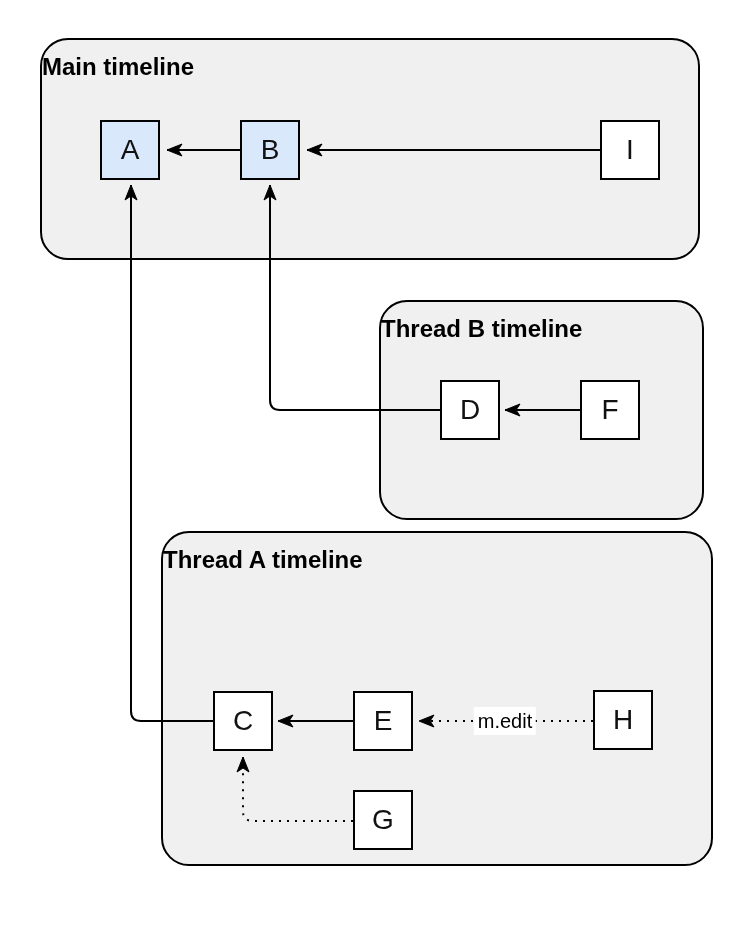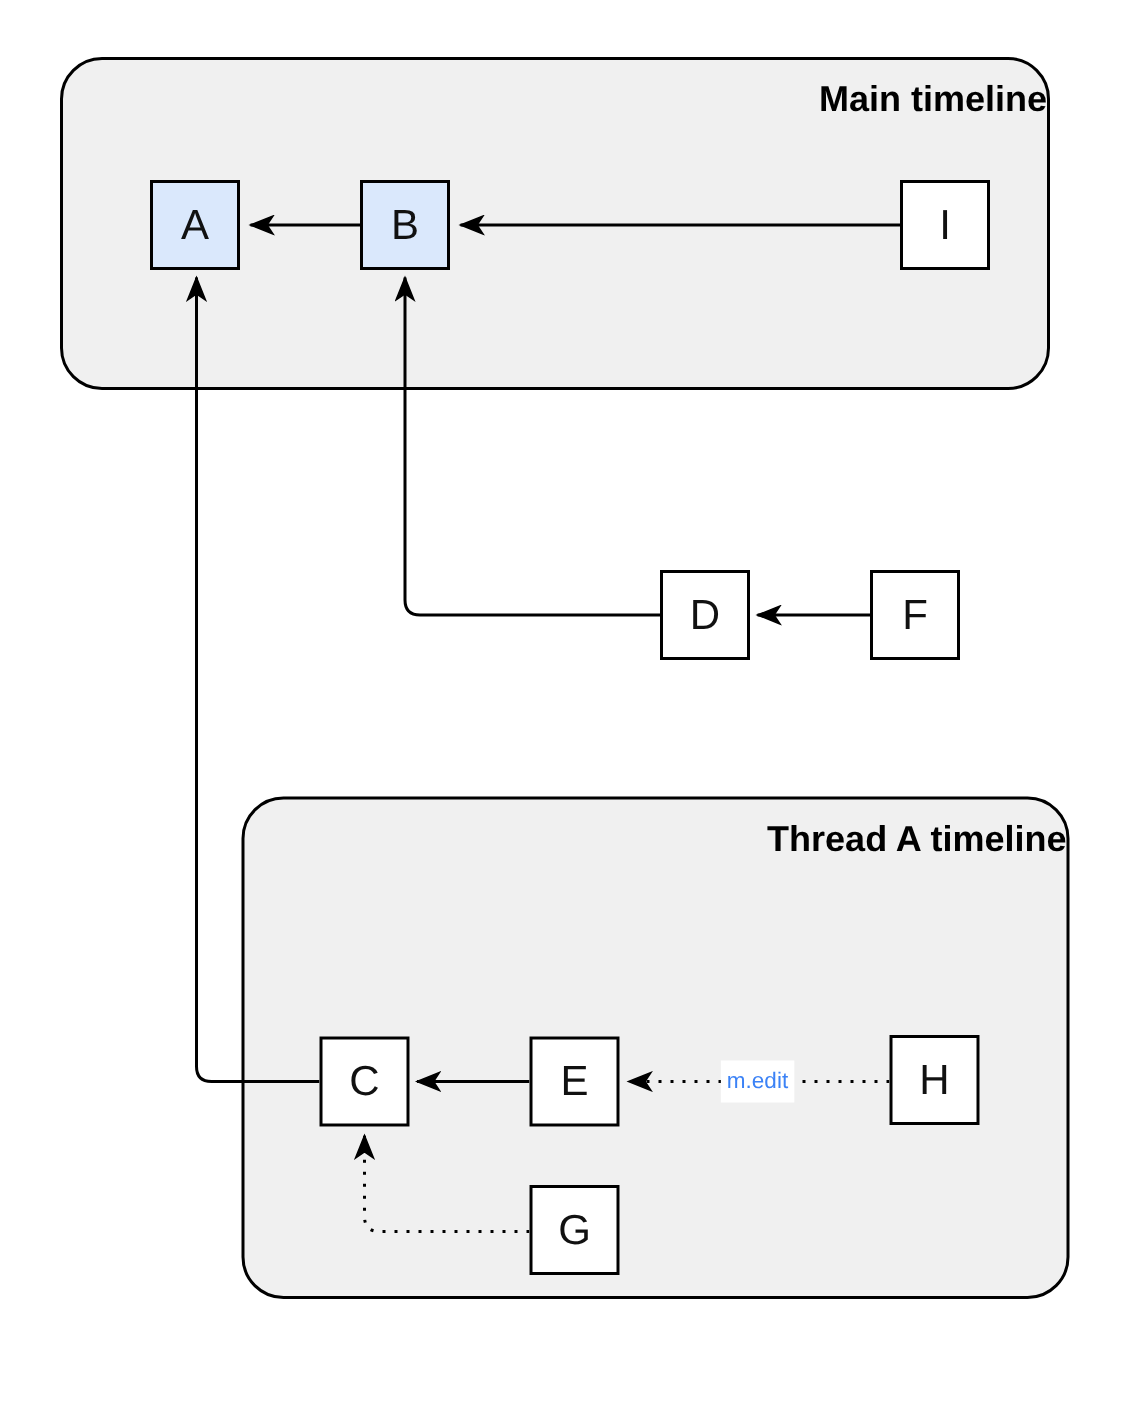--- a/index.html
+++ b/index.html
@@ -22,21 +22,21 @@
     position:absolute;
     background:var(--container-fill);
     border:2px solid var(--container-stroke);
     border-radius:28px;
     box-sizing:border-box;
   }
   .container-title{
     position:absolute;
     left:0;right:0;
     top:13px;
-    text-align:right;
+    text-align:left;
     font-size:24px;
     font-weight:bold;
     color:#000000;
     line-height:28px;
   }
   .node{
     position:absolute;
     width:60px;height:60px;
     box-sizing:border-box;
     border:2px solid #000000;
@@ -52,35 +52,38 @@
     position:absolute;
     left:0;top:0;
     width:756px;height:942px;
     pointer-events:none;
   }
   .edge-label{
     position:absolute;
     transform:translate(-50%,-50%);
     background:var(--label-bg);
     padding:1px 4px;
-    font-size:15px;
-    color:#3b82f6;
+    font-size:20px;
+    color:#000000;
     white-space:nowrap;
     line-height:26px;
   }
 </style>
 </head>
 <body>
 
 <div class="canvas">
 
   <div class="container-box" style="left:40px;top:38px;width:660px;height:222px;">
     <div class="container-title">Main timeline</div>
   </div>
 
+  <div class="container-box" style="left:379px;top:300px;width:325px;height:220px;">
+    <div class="container-title">Thread B timeline</div>
+  </div>
 
   <div class="container-box" style="left:161px;top:531px;width:552px;height:335px;">
     <div class="container-title">Thread A timeline</div>
   </div>
 
   <svg class="edge-layer" width="756" height="942" viewBox="0 0 756 942">
     <defs>
       <marker id="arrow" markerUnits="userSpaceOnUse" markerWidth="18" markerHeight="14" refX="16" refY="7" orient="auto">
         <path d="M1,1 L16,7 L1,13 L5,7 Z" fill="var(--edge-stroke)" stroke="var(--edge-stroke)" stroke-width="1"></path>
       </marker>

